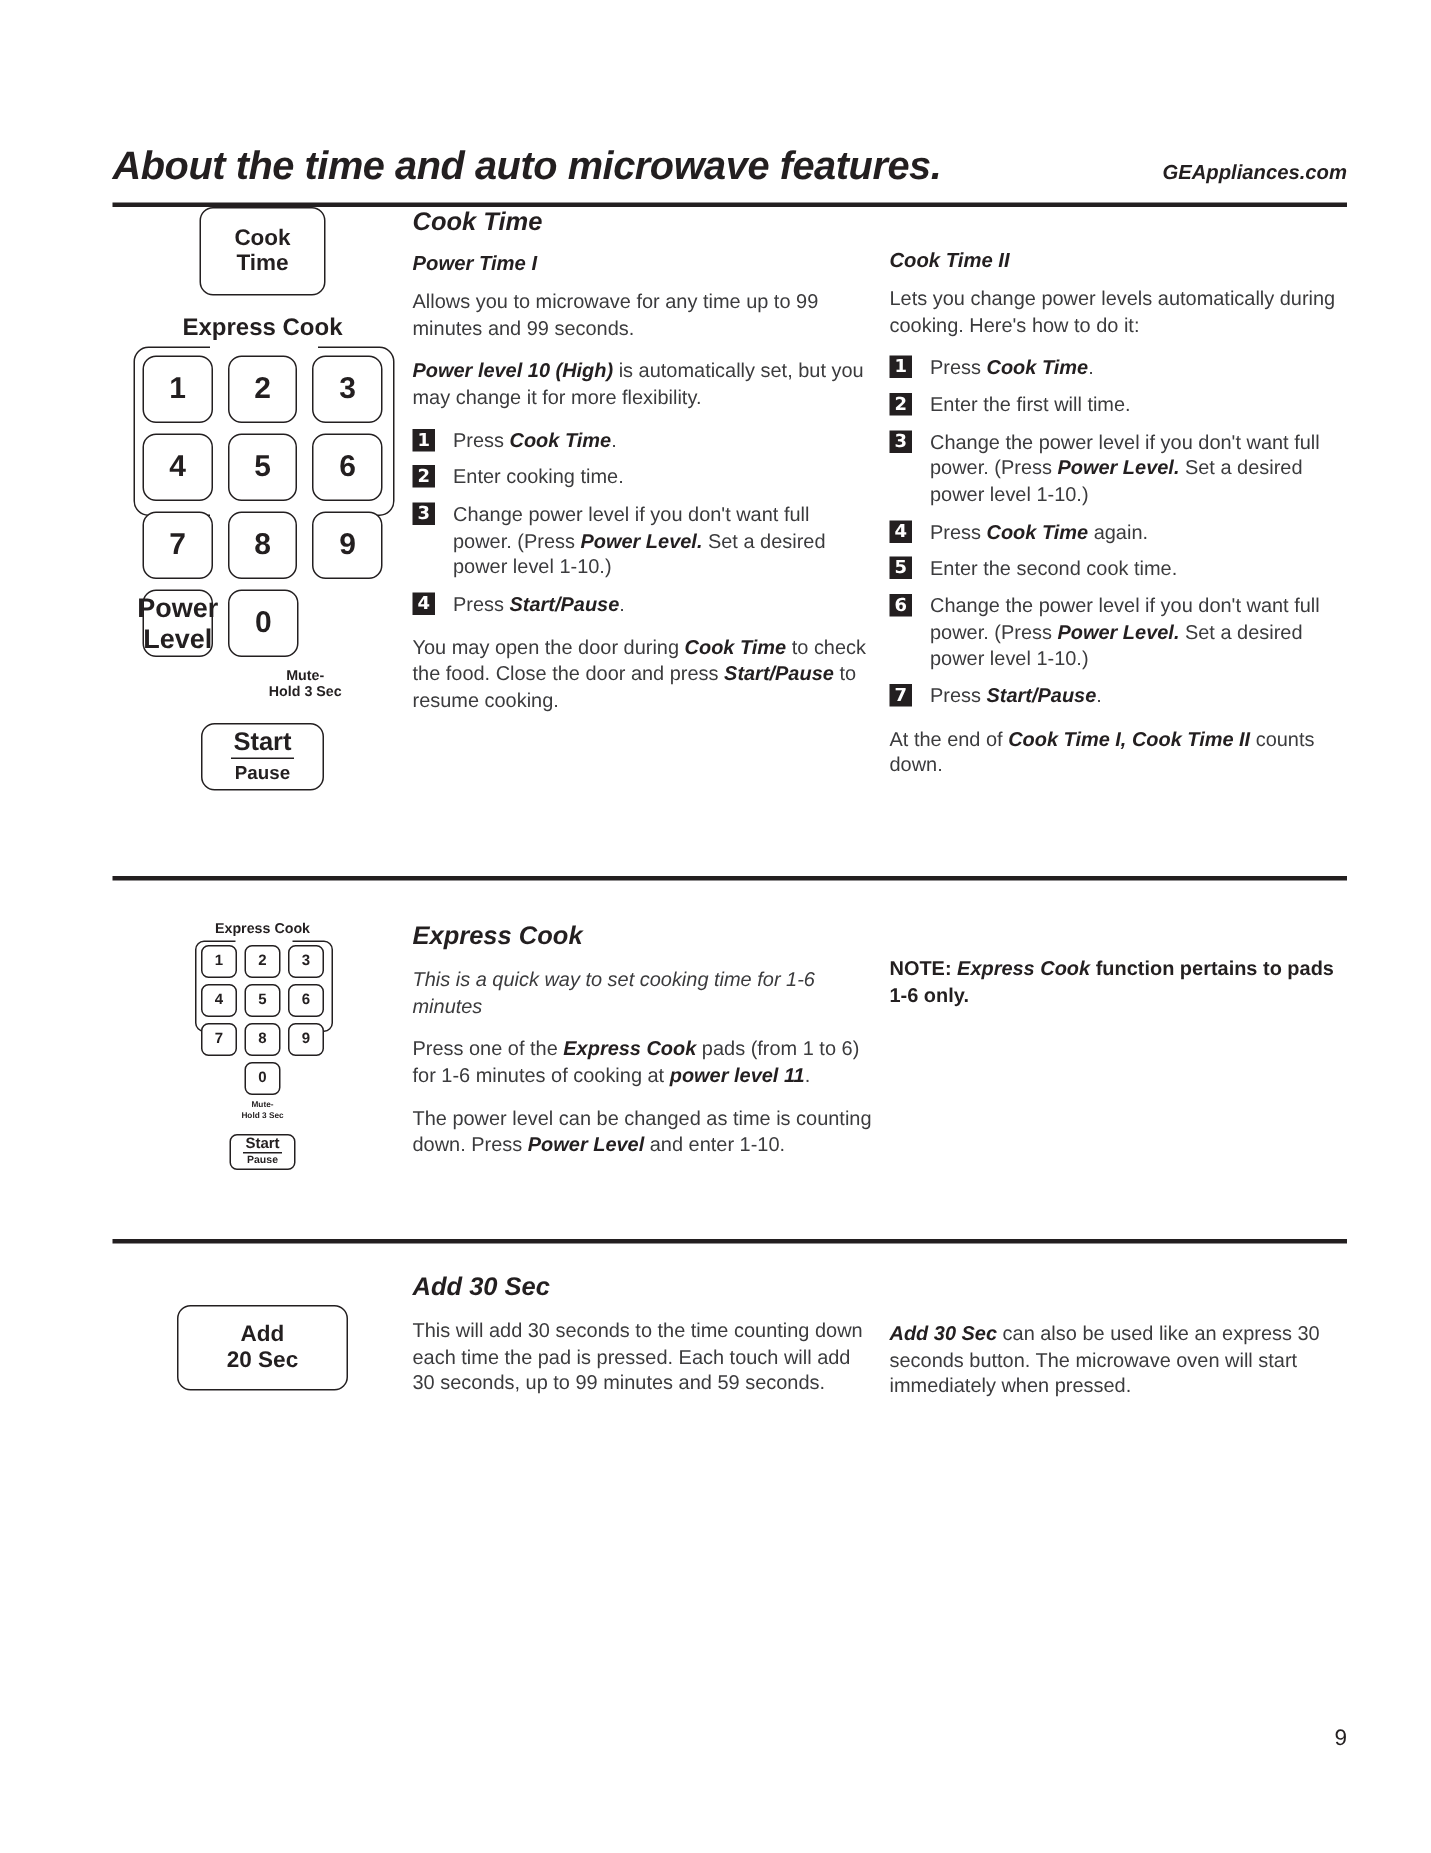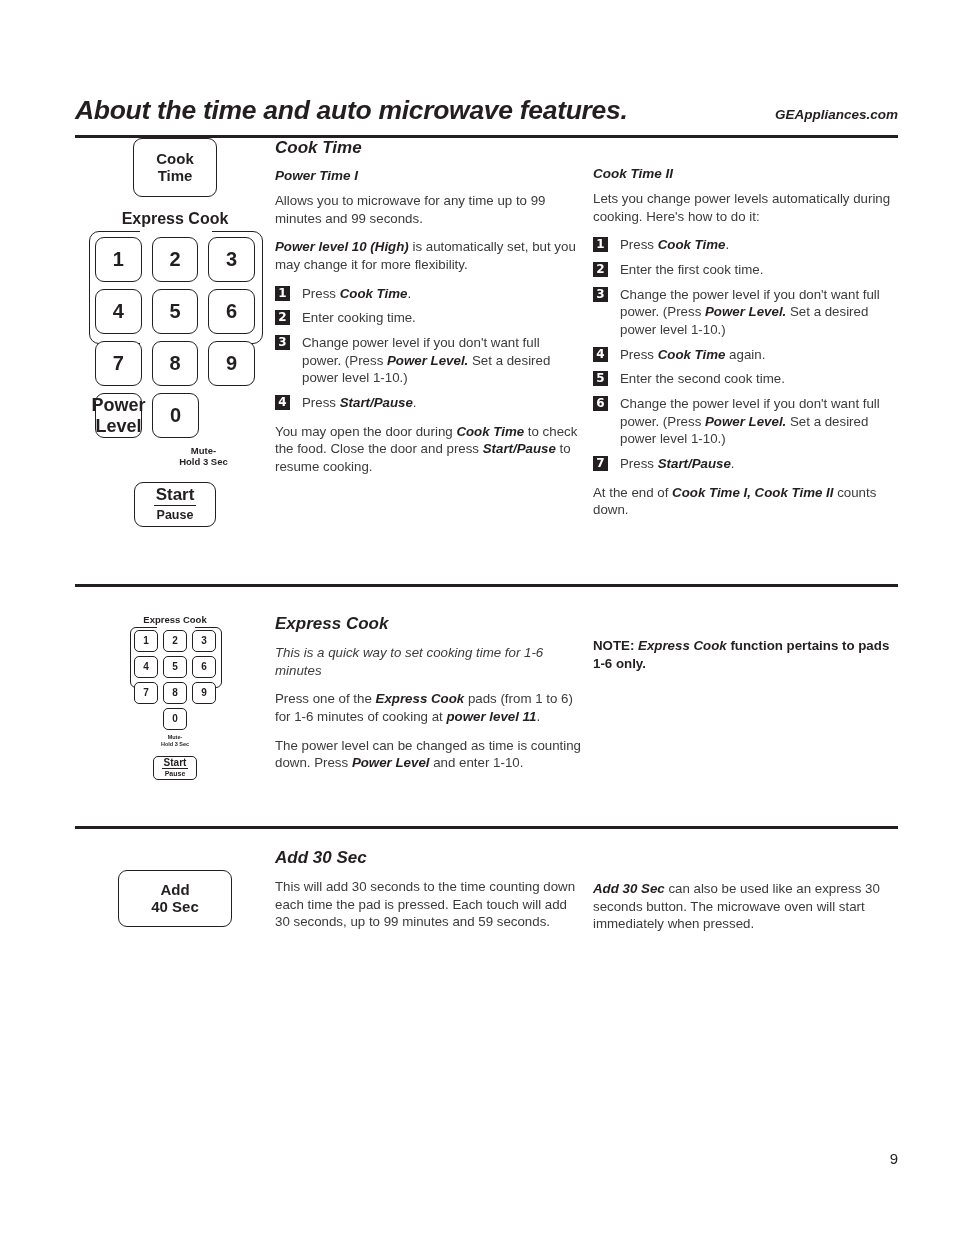--- a/index.html
+++ b/index.html
@@ -403,21 +403,21 @@
         <li><span class="marker">4</span><span>Press </span><span class="bi">Start/Pause</span><span>.</span></li>
       </ol>
       <p class="body"><span>You may open the door during </span><span class="bi">Cook Time</span><span> to check the food. Close the door and press </span><span class="bi">Start/Pause</span><span> to resume cooking.</span></p>
     </div>
 
     <div class="col-b" style="padding-top:28px;">
       <h3 class="sub-title">Cook Time II</h3>
       <p class="body">Lets you change power levels automatically during cooking. Here's how to do it:</p>
       <ol class="steps">
         <li><span class="marker">1</span><span>Press </span><span class="bi">Cook Time</span><span>.</span></li>
-        <li><span class="marker">2</span><span>Enter the first cook time.</span><span class="bi"></span><span></span></li>
+        <li><span class="marker">2</span><span>Enter the first will time.</span><span class="bi"></span><span></span></li>
         <li><span class="marker">3</span><span>Change the power level if you don't want full power. (Press </span><span class="bi">Power Level.</span><span> Set a desired power level 1-10.)</span></li>
         <li><span class="marker">4</span><span>Press </span><span class="bi">Cook Time</span><span> again.</span></li>
         <li><span class="marker">5</span><span>Enter the second cook time.</span><span class="bi"></span><span></span></li>
         <li><span class="marker">6</span><span>Change the power level if you don't want full power. (Press </span><span class="bi">Power Level.</span><span> Set a desired power level 1-10.)</span></li>
         <li><span class="marker">7</span><span>Press </span><span class="bi">Start/Pause</span><span>.</span></li>
       </ol>
       <p class="body"><span>At the end of </span><span class="bi">Cook Time I, Cook Time II</span><span> counts down.</span></p>
     </div>
 
   </div>
@@ -478,21 +478,21 @@
 </div>
 
 <div class="section-rule" style="top:826px;"></div>
 
 <div class="section" style="top:848px;">
   <div class="sec-grid">
 
     <div class="col-art" style="padding-top:22px;">
       <div class="key key-add30">
         <span>Add</span>
-        <span>40 Sec</span>
+        <span>20 Sec</span>
       </div>
     </div>
 
     <div class="col-a">
       <h2 class="sec-title">Add 30 Sec</h2>
       <p class="body">This will add 30 seconds to the time counting down each time the pad is pressed. Each touch will add 30 seconds, up to 99 minutes and 59 seconds.</p>
     </div>
 
     <div class="col-b" style="padding-top:32px;">
       <p class="body"><span class="bi">Add 30 Sec</span><span> can also be used like an express 30 seconds button. The microwave oven will start immediately when pressed.</span></p>

